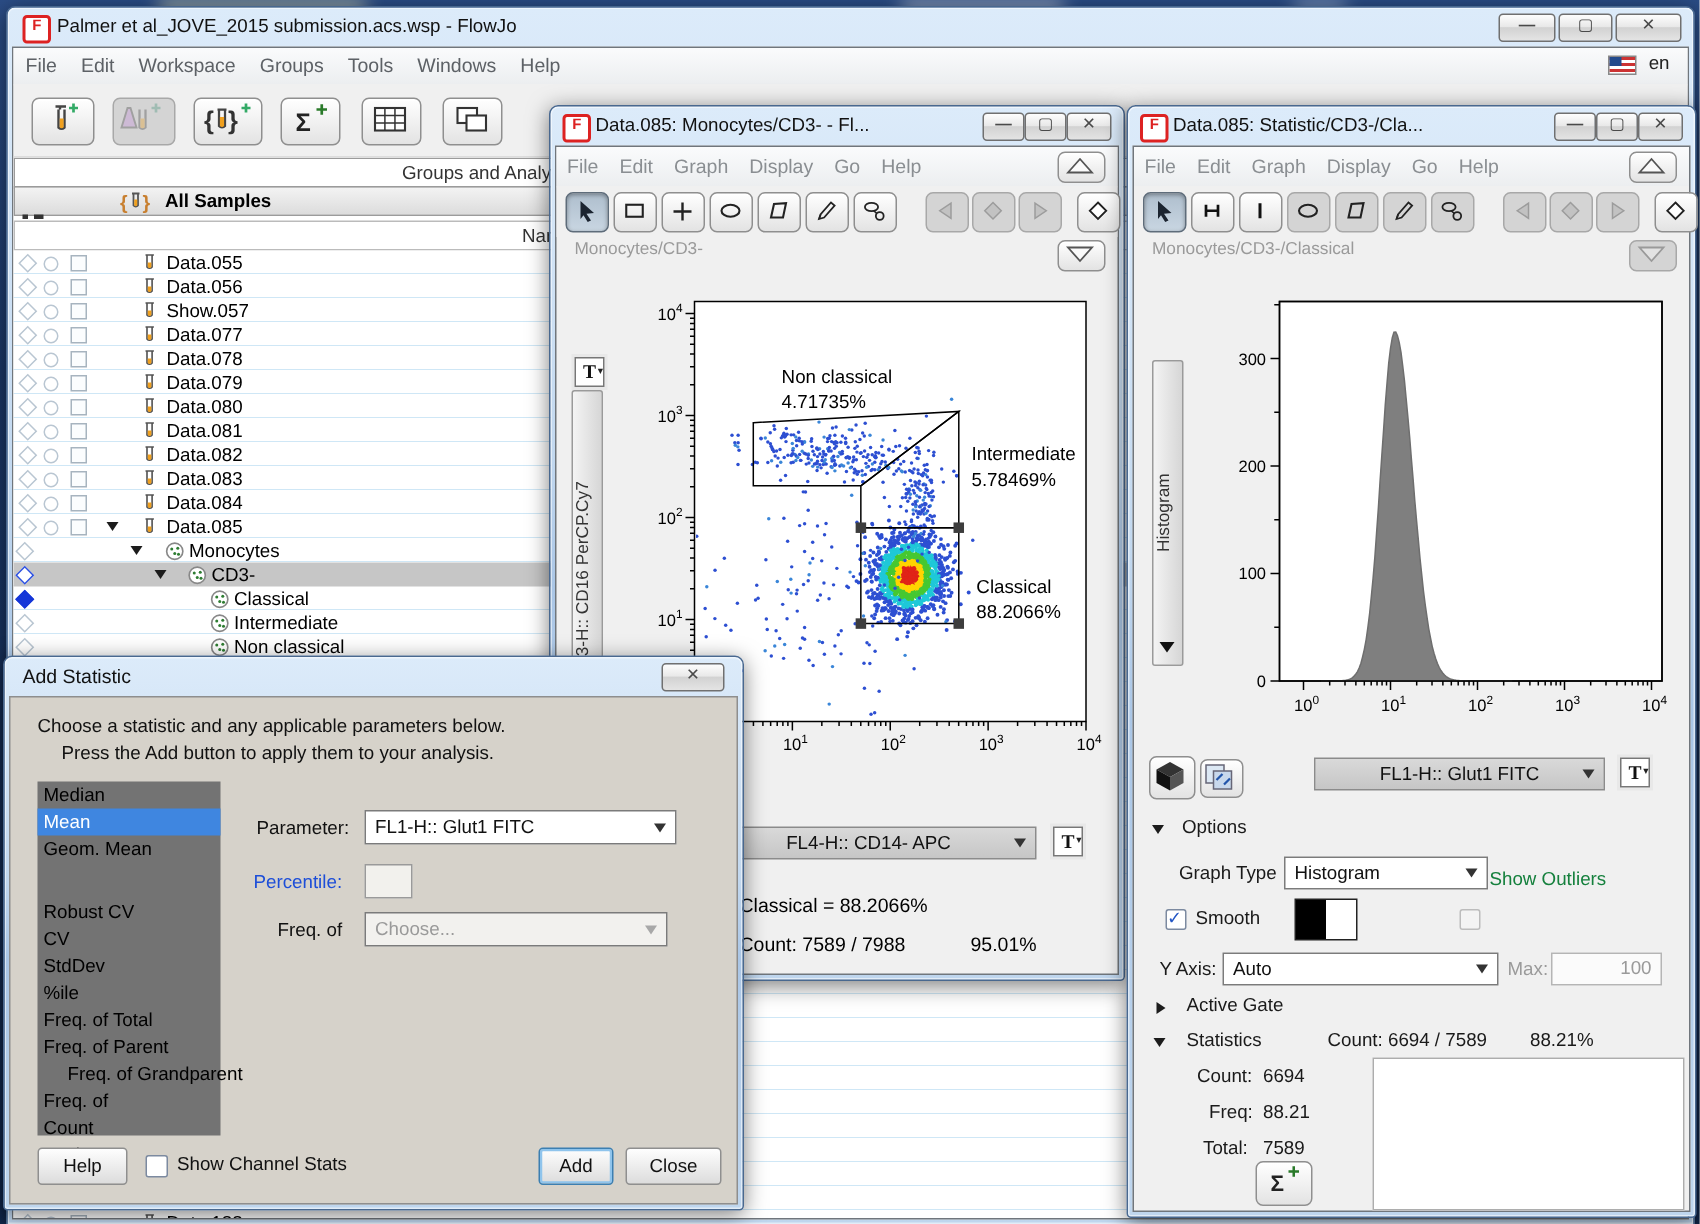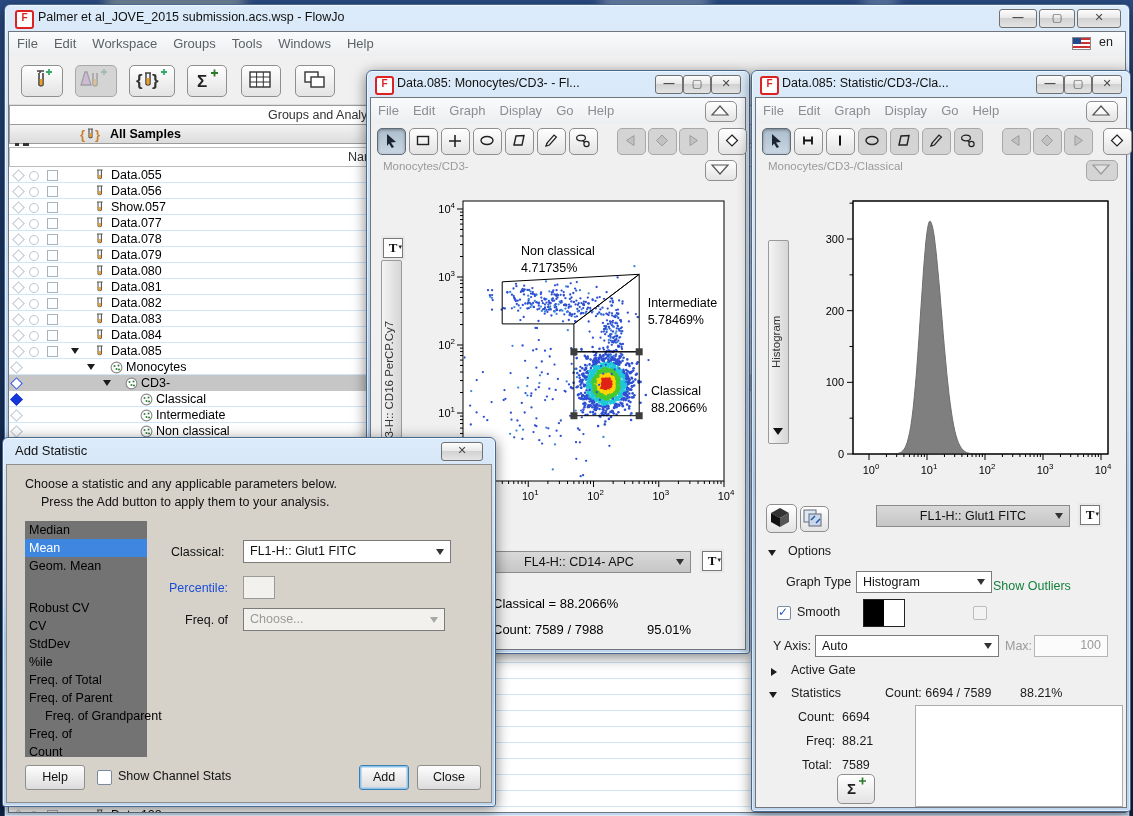--- a/index.html
+++ b/index.html
@@ -2892,21 +2892,21 @@
         <div class="nw" style="position: relative; height: 18px; line-height: 18px; padding-left: 4px; font-size: 12.5px; color: rgb(0, 0, 0);">StdDev</div>
         <div class="nw" style="position: relative; height: 18px; line-height: 18px; padding-left: 4px; font-size: 12.5px; color: rgb(0, 0, 0);">%ile</div>
         <div class="nw" style="position: relative; height: 18px; line-height: 18px; padding-left: 4px; font-size: 12.5px; color: rgb(0, 0, 0);">Freq. of Total</div>
         <div class="nw" style="position: relative; height: 18px; line-height: 18px; padding-left: 4px; font-size: 12.5px; color: rgb(0, 0, 0);">Freq. of Parent</div>
         <div class="nw" style="position: relative; height: 18px; line-height: 18px; padding-left: 20px; font-size: 12.5px; color: rgb(0, 0, 0);">Freq. of Grandparent</div>
         <div class="nw" style="position: relative; height: 18px; line-height: 18px; padding-left: 4px; font-size: 12.5px; color: rgb(0, 0, 0);">Freq. of</div>
         <div class="nw" style="position: relative; height: 18px; line-height: 18px; padding-left: 4px; font-size: 12.5px; color: rgb(0, 0, 0);">Count</div>
         <div class="nw" style="position: relative; height: 18px; line-height: 18px; padding-left: 4px; font-size: 12.5px; color: rgb(0, 0, 0);">Mode</div>
       </div>
 
-    <span class="w nw" style="left:164px;top:80px;font-size:12.5px;color:#111;">Classical:</span>
+    <span class="w nw" style="left:164px;top:80px;font-size:12.5px;color:#111;">Parameter:</span>
     <div class="dd" style="left:236px;top:75px;width:206px;height:21px;line-height:21px;">
       <span style="padding-left:6px;">FL1-H:: Glut1 FITC</span>
       <span class="arr"></span>
     </div>
 
     <span class="w nw" style="left:162px;top:116px;font-size:12.5px;color:#1d4ed8;">Percentile:</span>
     <div class="w" style="left:236px;top:111px;width:30px;height:21px;border:1px solid #9a9a9a;background:#f2f1ed;"></div>
 
     <span class="w nw" style="left:178px;top:148px;font-size:12.5px;color:#111;">Freq. of</span>
     <div class="dd disabled" style="left:236px;top:143px;width:200px;height:21px;line-height:21px;">

